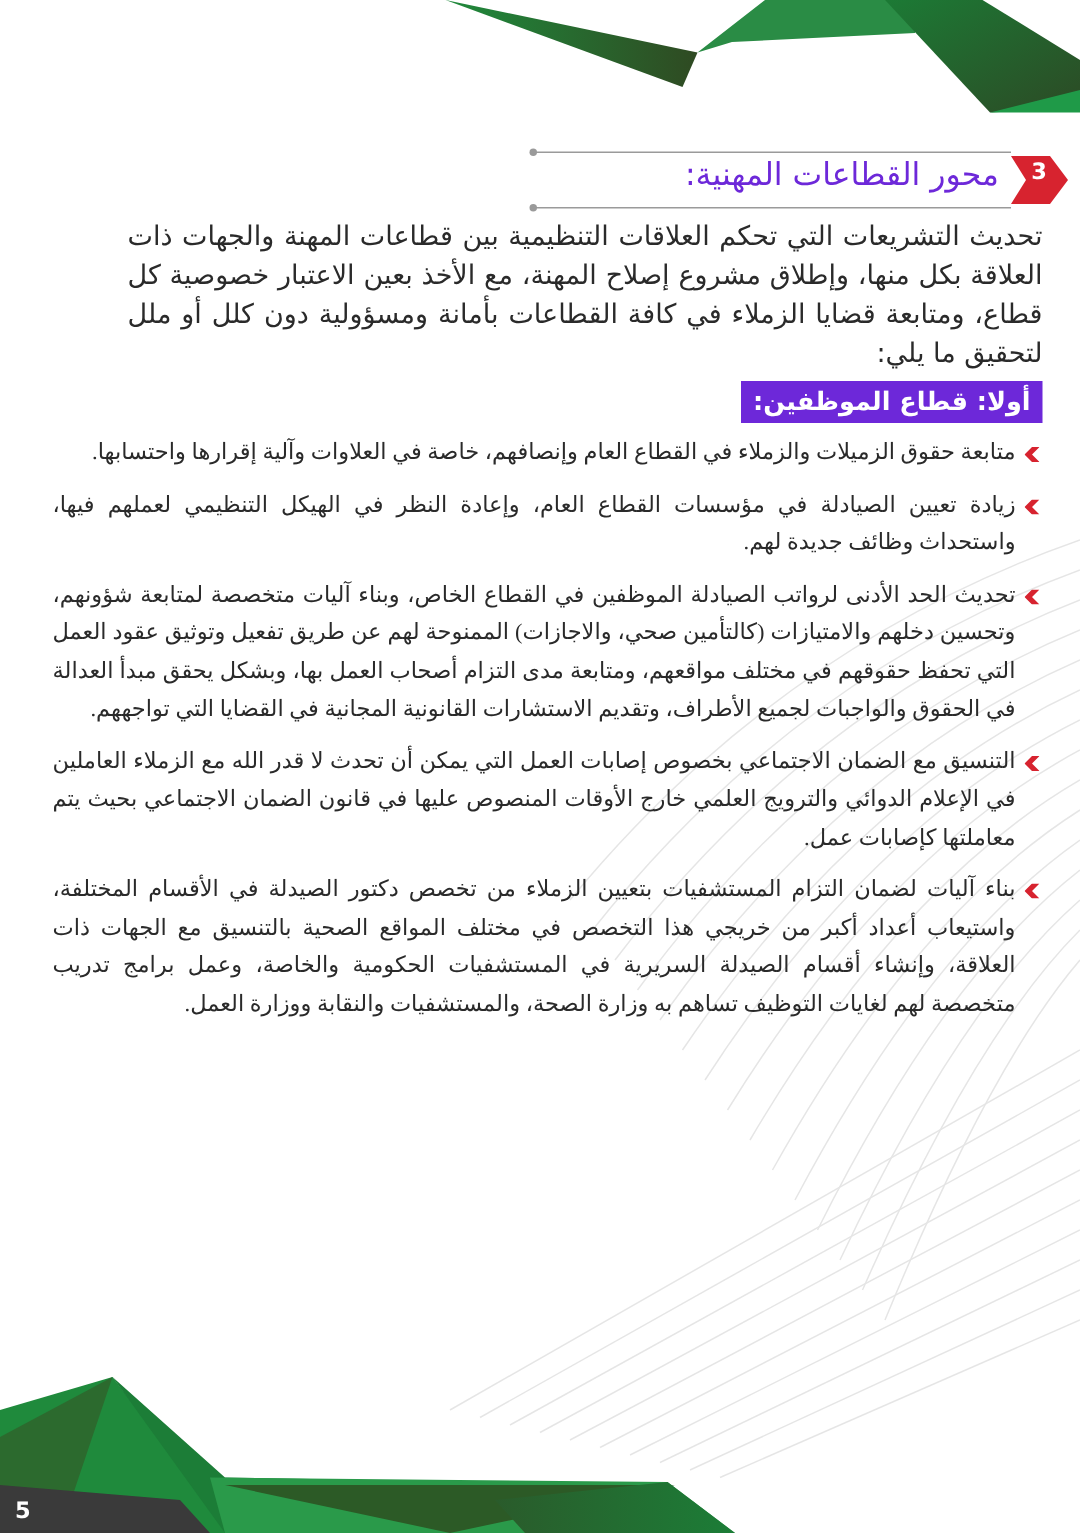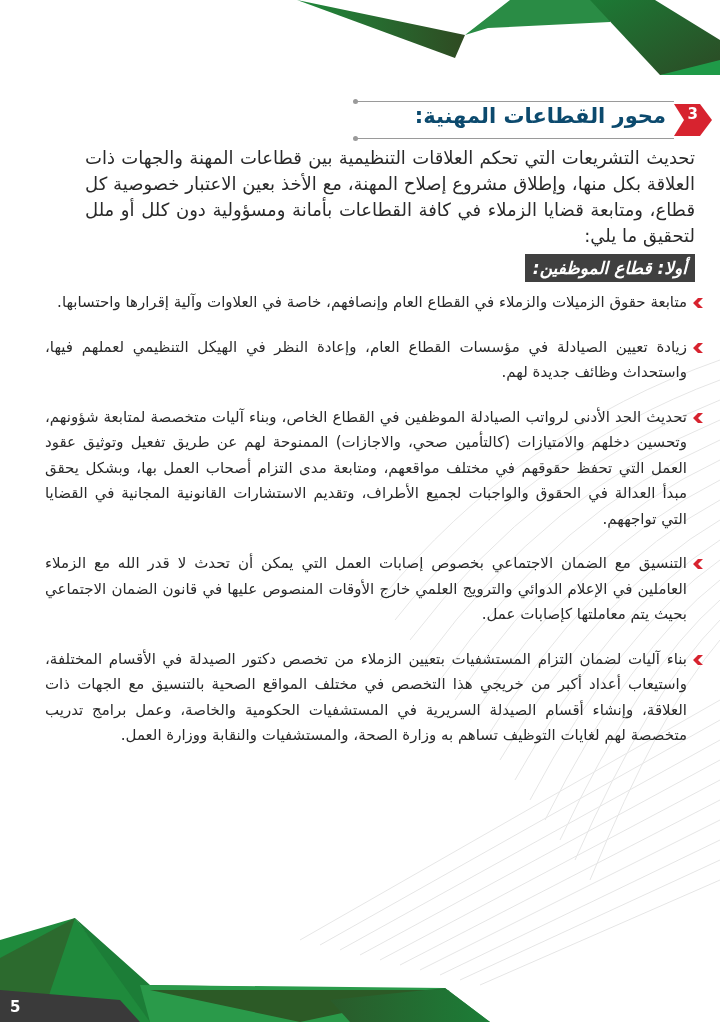--- a/index.html
+++ b/index.html
@@ -12,32 +12,32 @@
 
   
   .section-header { position: absolute; top: 98px; right: 8px; width: 360px; height: 44px; }
   .section-header .rule { position: absolute; right: 38px; left: 4px; height: 1px; background: #9a9a9a; }
   .section-header .rule.top { top: 3px; }
   .section-header .rule.bottom { bottom: 3px; }
   .section-header .rule::after { content: ""; position: absolute; left: -3px; top: -2px; width: 5px; height: 5px; border-radius: 50%; background: #9a9a9a; }
   .section-badge { position: absolute; right: 0; top: 6px; width: 38px; height: 32px; }
   .section-badge svg { display: block; }
   .section-number { position: absolute; right: 14px; top: 7px; color: #ffffff; font-weight: bold; font-size: 15px; font-family: "DejaVu Sans", sans-serif; }
-  .section-title { position: absolute; right: 46px; top: 6px; color: #0c4a6e; font-weight: bold; font-size: 21px; font-family: "DejaVu Sans", sans-serif; white-space: nowrap; }
+  .section-title { position: absolute; right: 46px; top: 6px; color: #6d28d9; font-weight: normal; font-size: 21px; font-family: "DejaVu Sans", sans-serif; white-space: nowrap; }
 
   
   .intro { position: absolute; top: 145px; right: 25px; width: 610px; font-size: 18px; line-height: 26px; text-align: justify; text-align-last: right; color: #2a2a2a; }
 
   
-  .subheading { position: absolute; top: 254px; right: 25px; height: 28px; background: #404040; color: #ffffff; font-weight: bold; font-size: 17px; line-height: 28px; padding: 0 8px; white-space: nowrap; font-style: italic; }
+  .subheading { position: absolute; top: 254px; right: 25px; height: 28px; background: #6d28d9; color: #ffffff; font-weight: bold; font-size: 17px; line-height: 28px; padding: 0 8px; white-space: nowrap; }
 
   
-  .bullets { position: absolute; top: 290px; right: 15px; width: 660px; list-style: none; }
+  .bullets { position: absolute; top: 290px; right: 25px; width: 660px; list-style: none; font-family: Liberation Serif, serif; }
   .bullets li { position: relative; padding-right: 18px; font-size: 15px; line-height: 25.5px; text-align: justify; color: #2a2a2a; }
-  .bullets li + li { margin-top: 19px; }
+  .bullets li + li { margin-top: 9px; }
   .bullet-icon { position: absolute; right: 2px; top: 8px; width: 10px; height: 10px; }
 
   
   .page-number { position: absolute; left: 10px; bottom: 6px; color: #ffffff; font-weight: bold; font-size: 15px; direction: ltr; z-index: 2; }
 </style>
 </head>
 <body>
 
 <svg class="deco" viewBox="0 0 720 1022" xmlns="http://www.w3.org/2000/svg">
   <defs>

